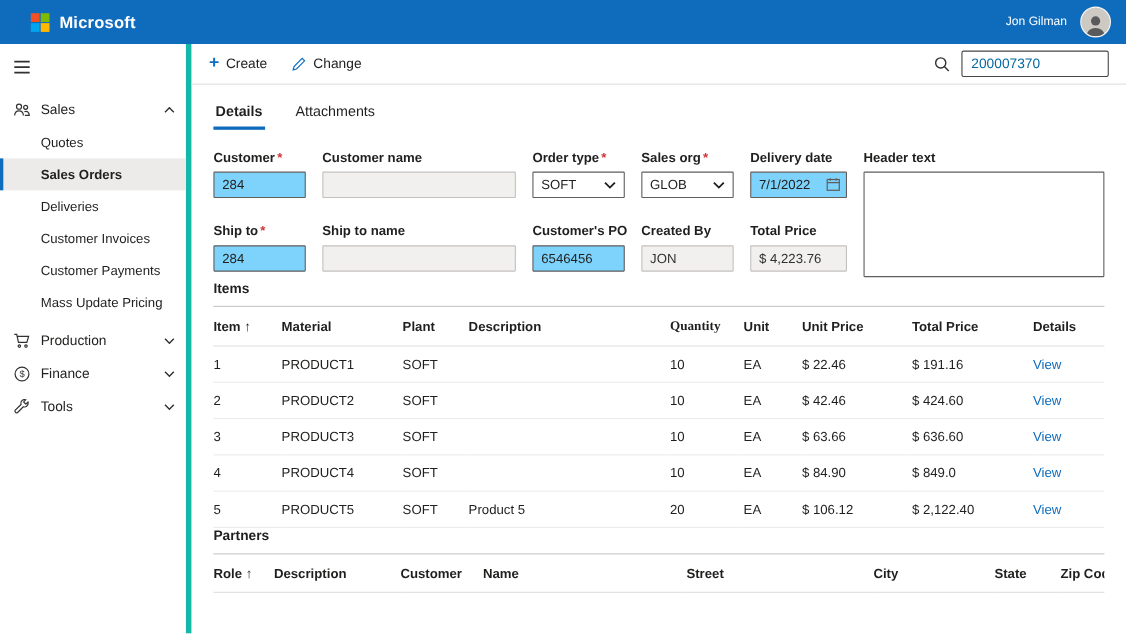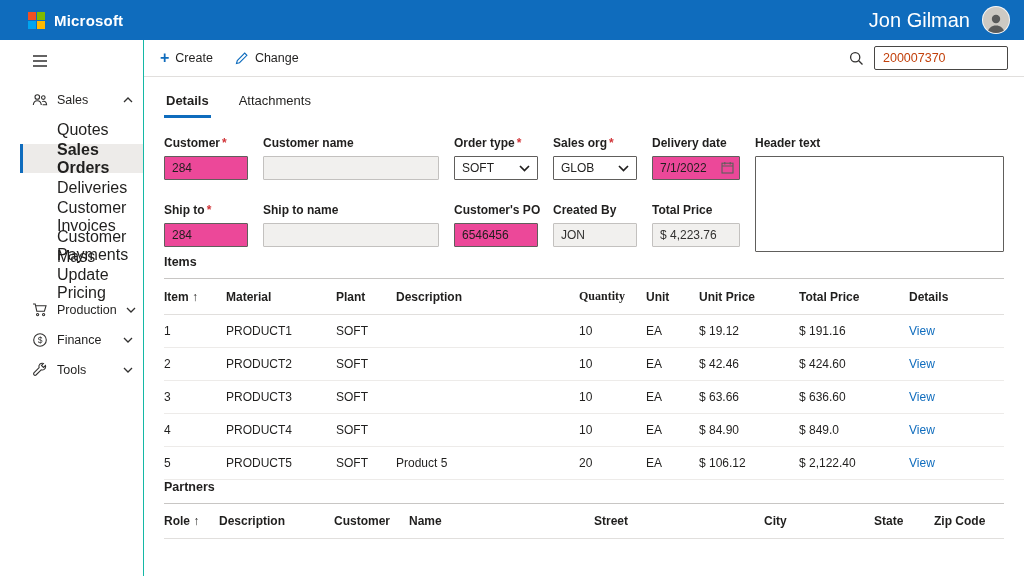--- a/index.html
+++ b/index.html
@@ -21,43 +21,43 @@
     color: #fff;
   }
   .brand { display: flex; align-items: center; gap: 9px; }
   .mslogo { display: grid; grid-template-columns: 8px 8px; grid-template-rows: 8px 8px; gap: 1px; }
   .mslogo span:nth-child(1){ background:#f25022; }
   .mslogo span:nth-child(2){ background:#7fba00; }
   .mslogo span:nth-child(3){ background:#00a4ef; }
   .mslogo span:nth-child(4){ background:#ffb900; }
   .brand-name { font-size: 15px; font-weight: 600; letter-spacing: .2px; }
   .topbar-right { margin-left: auto; display: flex; align-items: center; gap: 12px; }
-  .user-name { font-size: 20px; }
+  .user-name { font-size: 11px; }
   .avatar {
     width: 28px; height: 28px; border-radius: 50%;
     background: #cdc9c3; border: 1px solid rgba(255,255,255,.85);
     display: flex; align-items: flex-end; justify-content: center; overflow: hidden;
   }
 
   
   .shell { display: flex; height: 536px; }
 
   
-  .sidebar { width: 144px; border-right: 1px solid #14b8a6; padding-top: 6px; flex: none; padding-left: 20px; }
+  .sidebar { width: 174px; border-right: 5px solid #14b8a6; padding-top: 6px; flex: none; }
   .hamburger { background: none; border: none; padding: 8px 12px; cursor: pointer; display: block; }
   .nav-group {
     display: flex; align-items: center; gap: 9px;
     height: 30px; padding: 0 10px 0 12px; cursor: pointer;
   }
   .nav-group .nav-label { flex: 1; font-size: 12.5px; color: #201f1e; }
   .nav-icon { width: 16px; height: 16px; display: inline-flex; }
   .chev { display: inline-flex; }
   .nav-child {
     height: 29px; display: flex; align-items: center;
-    padding-left: 37px; font-size: 16px; cursor: pointer; color: #201f1e;
+    padding-left: 37px; font-size: 12px; cursor: pointer; color: #201f1e;
   }
   .nav-child.selected {
     background: #edebe9;
     border-left: 3px solid #0f6cbd;
     padding-left: 34px;
     font-weight: bold;
   }
   .nav-spacer { height: 6px; }
 
   
@@ -70,21 +70,21 @@
   .tool-btn {
     display: flex; align-items: center; gap: 6px;
     background: none; border: none; cursor: pointer;
     font-family: inherit; font-size: 12.5px; color: #201f1e;
   }
   .plus-glyph { color: #0f6cbd; font-size: 16px; font-weight: bold; line-height: 1; }
   .toolbar-right { margin-left: auto; display: flex; align-items: center; gap: 10px; }
   .search-input {
     width: 134px; height: 24px;
     border: 1px solid #484644; border-radius: 2px;
-    padding: 0 8px; font-family: inherit; font-size: 12.5px; color: #c2410c;
+    padding: 0 8px; font-family: inherit; font-size: 12.5px; color: #0369a1;
   }
 
   .content { padding: 0 20px; overflow: hidden; flex: 1; }
 
   
   .tabs { display: flex; gap: 26px; margin-top: 12px; }
   .tab { font-size: 13px; padding: 4px 2px 7px; cursor: pointer; color: #201f1e; }
   .tab.active { font-weight: bold; border-bottom: 3px solid #0f6cbd; }
 
   
@@ -92,21 +92,21 @@
     margin-top: 18px;
     display: grid;
     grid-template-columns: 84px 176px 84px 84px 88px 1fr;
     column-gap: 15px; row-gap: 15px;
   }
   .f-label { display: block; font-weight: bold; font-size: 12px; margin-bottom: 6px; white-space: nowrap; }
   .req { color: #d13438; margin-left: 2px; }
   .t-input {
     width: 100%; height: 24px;
     border: 1px solid #605e5c; border-radius: 1px;
-    padding: 0 7px; font-family: inherit; font-size: 12px; color: #201f1e; background: #ec4899;
+    padding: 0 7px; font-family: inherit; font-size: 12px; color: #201f1e; background: #7dd3fc;
   }
   .t-input:disabled, .t-input.readonly {
     background: #f1f0ee; border-color: #c3c1bf; color: #323130;
   }
   .select-box {
     height: 24px; border: 1px solid #605e5c; border-radius: 1px;
     display: flex; align-items: center; justify-content: space-between;
     padding: 0 7px; cursor: pointer; background: #fff; font-size: 12px;
   }
   .date-wrap { position: relative; }
@@ -413,21 +413,21 @@
               </tr>
             </thead>
           <tbody>
               <tr>
                 <td>1</td>
                 <td>PRODUCT1</td>
                 <td>SOFT</td>
                 <td></td>
                 <td>10</td>
                 <td>EA</td>
-                <td>$ 19.12</td>
+                <td>$ 22.46</td>
                 <td>$ 191.16</td>
                 <td><a class="cell-link" href="#">View</a></td>
               </tr>
               <tr>
                 <td>2</td>
                 <td>PRODUCT2</td>
                 <td>SOFT</td>
                 <td></td>
                 <td>10</td>
                 <td>EA</td>

